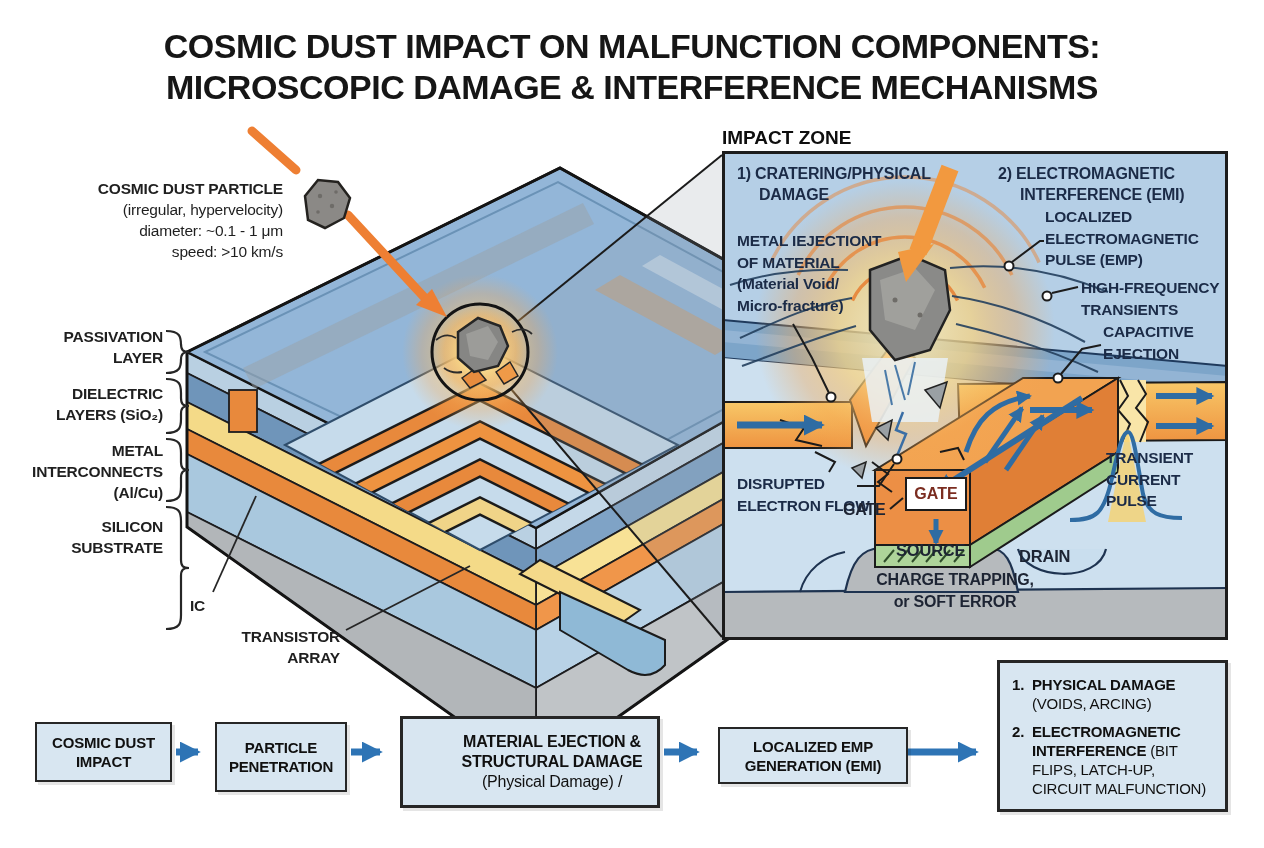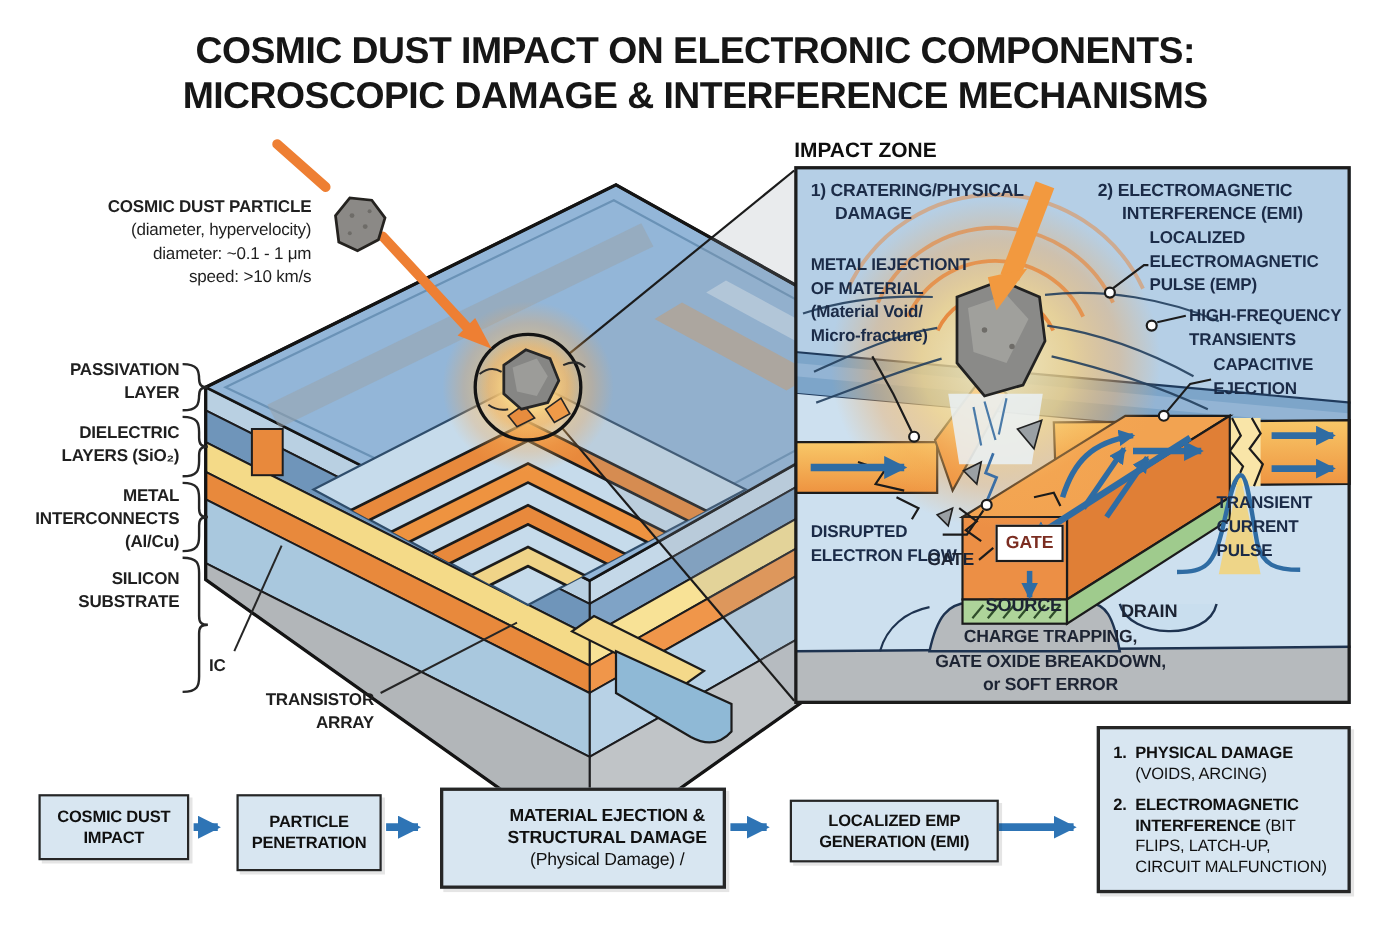--- a/index.html
+++ b/index.html
@@ -290,27 +290,27 @@
 
   <g stroke="#2e74b5">
     <line x1="176" y1="752" x2="198" y2="752" stroke-width="7" marker-end="url(#mB)"></line>
     <line x1="351" y1="752" x2="380" y2="752" stroke-width="7" marker-end="url(#mB)"></line>
     <line x1="664" y1="752" x2="697" y2="752" stroke-width="7" marker-end="url(#mB)"></line>
     <line x1="900" y1="752" x2="976" y2="752" stroke-width="7" marker-end="url(#mB)"></line>
   </g>
 </svg>
 
 <div class="title">
-  <div>COSMIC DUST IMPACT ON ELECTRONIC COMPONENTS:</div>
+  <div>COSMIC DUST IMPACT ON MALFUNCTION COMPONENTS:</div>
   <div>MICROSCOPIC DAMAGE &amp; INTERFERENCE MECHANISMS</div>
 </div>
 
 <div class="lb rt" style="left:60px;top:178px;width:223px;">
   <div>COSMIC DUST PARTICLE</div>
-  <div class="reg">(diameter, hypervelocity)</div>
+  <div class="reg">(irregular, hypervelocity)</div>
   <div class="reg">diameter: ~0.1 - 1 μm</div>
   <div class="reg">speed: &gt;10 km/s</div>
 </div>
 
 <div class="lb rt" style="left:23px;top:326px;width:140px;">
   <div>PASSIVATION</div>
   <div>LAYER</div>
 </div>
 <div class="lb rt" style="left:23px;top:383px;width:140px;">
   <div>DIELECTRIC</div>
@@ -370,21 +370,20 @@
 <div class="gatebox">GATE</div>
 <div class="lb" style="left:896px;top:540px;font-size:16.5px;color:#1d2433;">SOURCE</div>
 <div class="lb" style="left:1019px;top:546px;font-size:16.5px;color:#1d2433;">DRAIN</div>
 <div class="lb navy small-lh" style="left:1106px;top:447px;">
   <div>TRANSIENT</div>
   <div>CURRENT</div>
   <div>PULSE</div>
 </div>
 <div class="lb small-lh" style="left:800px;top:569px;width:310px;text-align:center;color:#1d2433;font-size:16px;">
   <div>CHARGE TRAPPING,</div>
-  <div>GATE OXIDE BREAKDOWN,</div>
   <div>or SOFT ERROR</div>
 </div>
 
 <div class="flowbox" style="left:35px;top:722px;width:137px;height:60px;">
   <div>COSMIC DUST</div>
   <div>IMPACT</div>
 </div>
 <div class="flowbox" style="left:215px;top:722px;width:132px;height:70px;">
   <div>PARTICLE</div>
   <div>PENETRATION</div>

